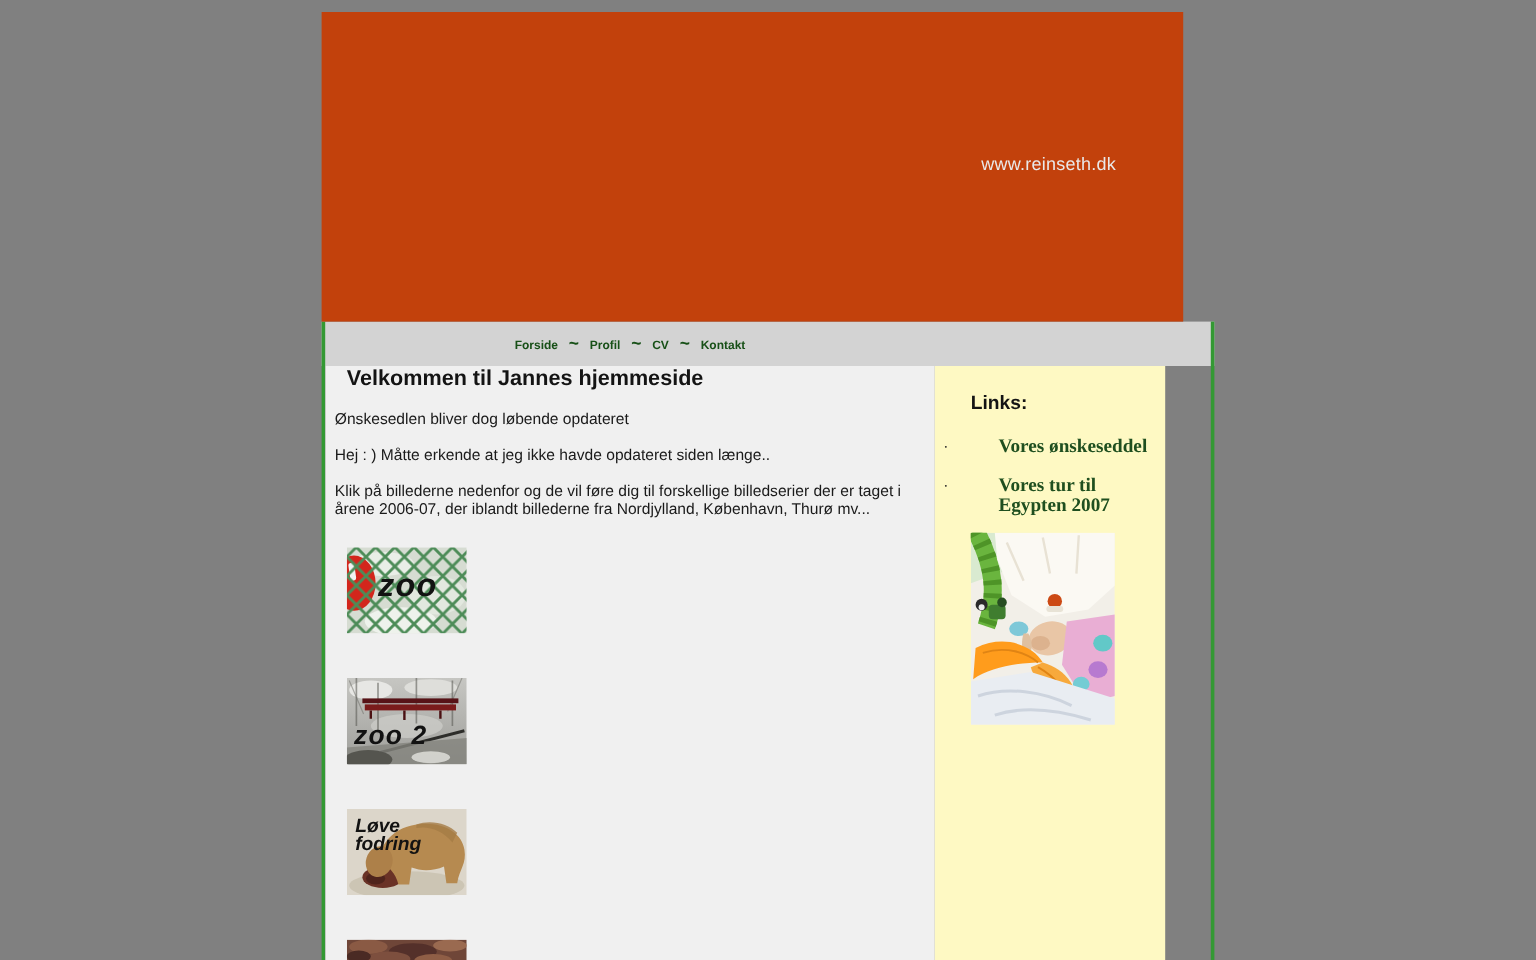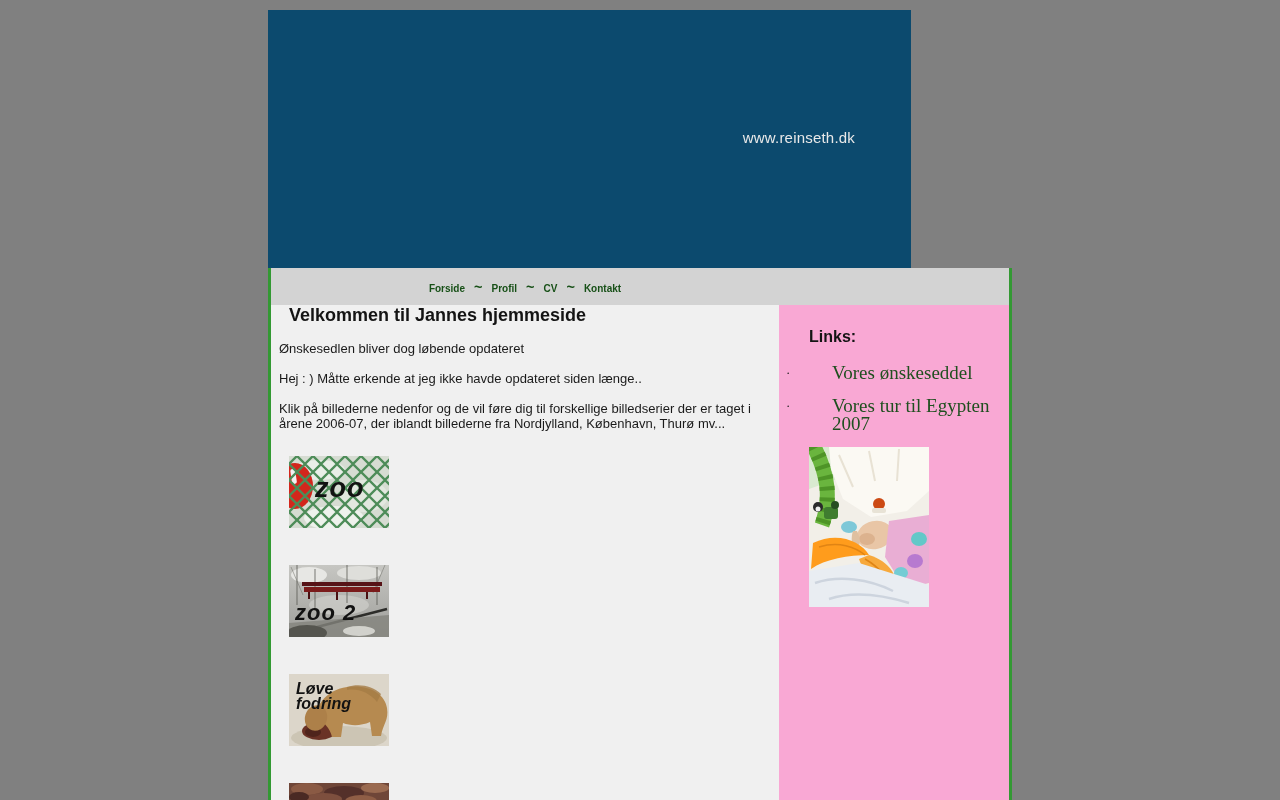--- a/index.html
+++ b/index.html
@@ -4,21 +4,21 @@
 <style>
   html, body { margin:0; padding:0; }
   body {
     width:1280px; height:800px; overflow:hidden;
     background:#808080;
     font-family:"Liberation Sans", sans-serif;
   }
   .page { position:absolute; left:268px; top:10px; width:744px; height:790px; }
 
   
-  .header { position:relative; width:643px; height:258px; background:#0c4a6e; }
+  .header { position:relative; width:718px; height:258px; background:#c2410c; }
   .site-url {
     position:absolute; top:119px; right:56px;
     color:#e9e9e9; font-size:15px; letter-spacing:.2px;
   }
 
   
   .navbar {
     width:744px; height:37px; background:#d3d3d3;
     border-left:3px solid #339933; border-right:3px solid #339933;
     box-sizing:border-box;
@@ -35,21 +35,21 @@
   .content-row {
     width:744px; height:495px; box-sizing:border-box;
     border-left:3px solid #339933; border-right:3px solid #339933;
     display:flex; overflow:hidden;
   }
   .main-col {
     width:508px; background:#f0f0f0; box-sizing:border-box;
     overflow:hidden;
   }
   .sidebar {
-    width:230px; background:#f9a8d4; box-sizing:border-box;
+    width:192px; background:#fef9c3; box-sizing:border-box;
     padding-top:23px; overflow:hidden;
   }
 
   
   .main-col h1 {
     margin:0 0 0 18px; font-size:18px; font-weight:bold; color:#141414;
   }
   .main-col p {
     margin:15px 10px 0 8px; font-size:13px; line-height:15px; color:#1a1a1a;
     max-width:492px;
@@ -72,22 +72,22 @@
   
   .sidebar h2 { margin:0 0 0 30px; font-size:16px; font-weight:bold; color:#141414; }
   .side-links { list-style:none; margin:18px 0 0 0; padding:0; }
   .side-links li { position:relative; padding-left:53px; line-height:17px; }
   .side-links li + li { margin-top:15px; }
   .side-bullet {
     position:absolute; left:7px; top:0;
     font-size:13px; color:#222; font-family:"Liberation Serif", serif;
   }
   .side-link {
-    font-family:"Liberation Serif", serif; font-size:19px;
-    color:#1f4f1f; text-decoration:none; cursor:pointer;
+    font-family:"Liberation Serif", serif; font-size:16px;
+    color:#1f4f1f; text-decoration:none; cursor:pointer;font-weight:bold;
   }
   .side-photo {
     display:block; width:120px; height:160px; margin:14px 0 0 30px; cursor:pointer;
   }
   .side-photo svg { display:block; }
 </style>
 </head>
 <body>
 
 <div class="page">

